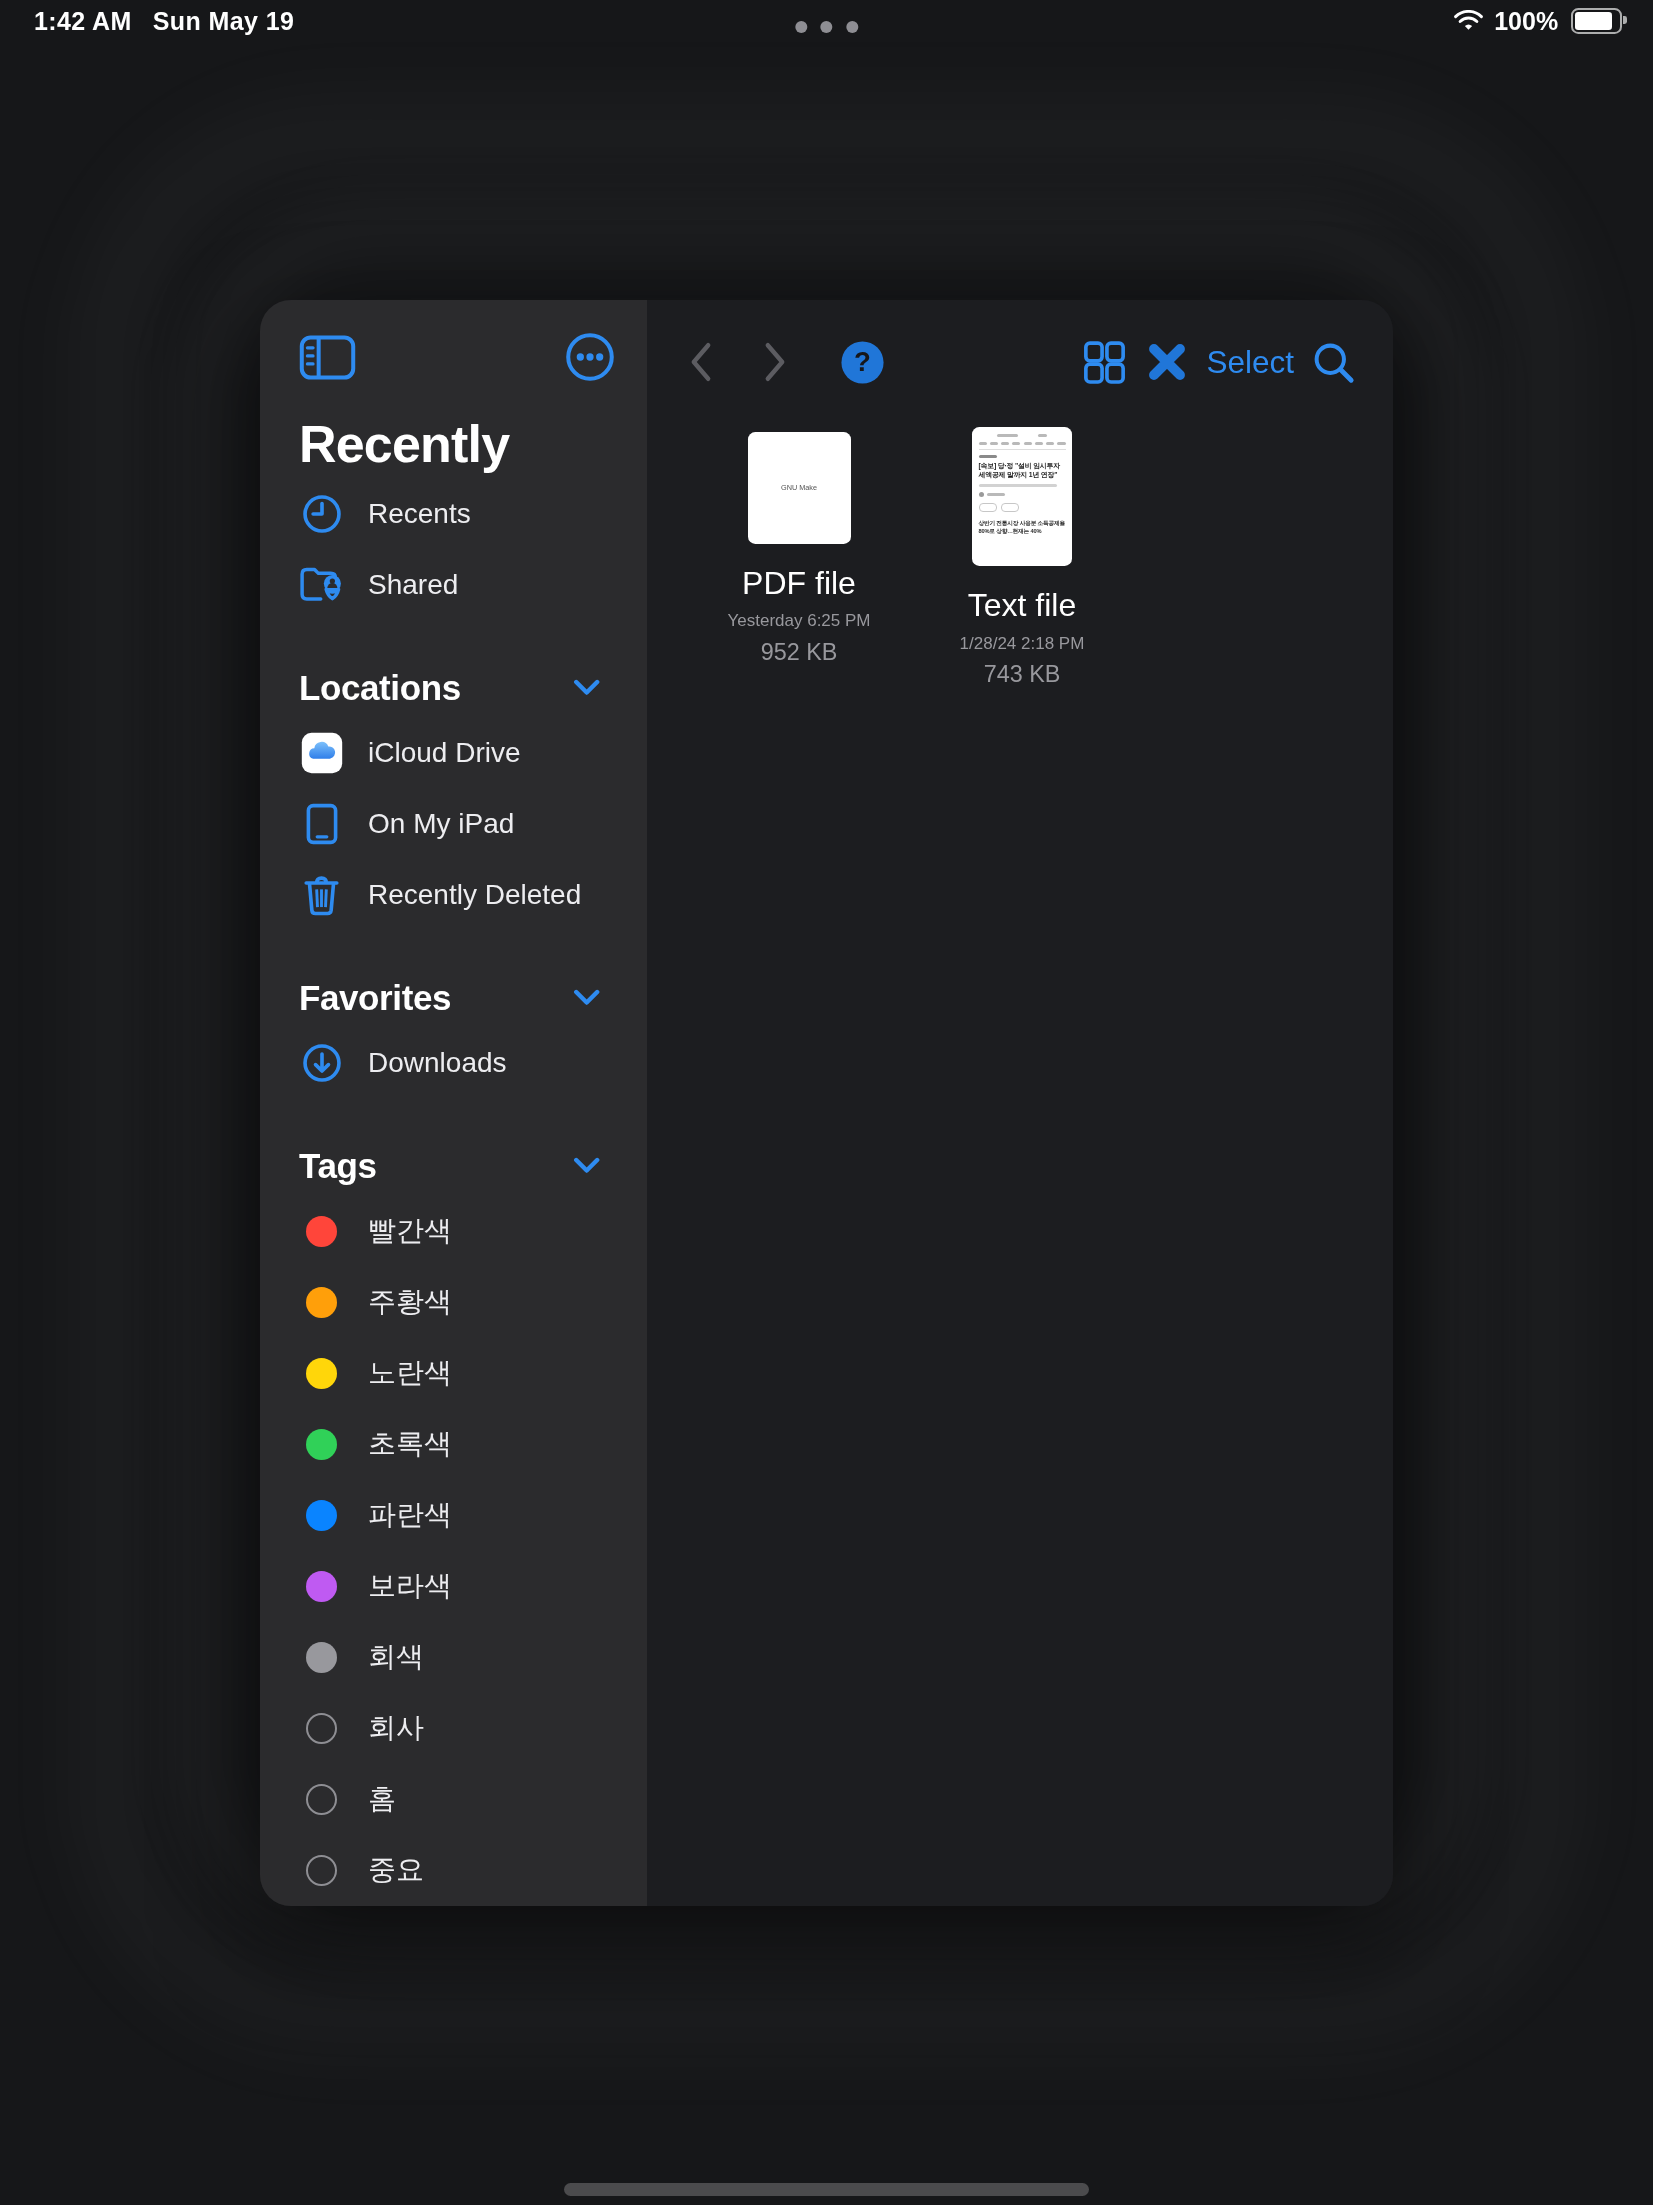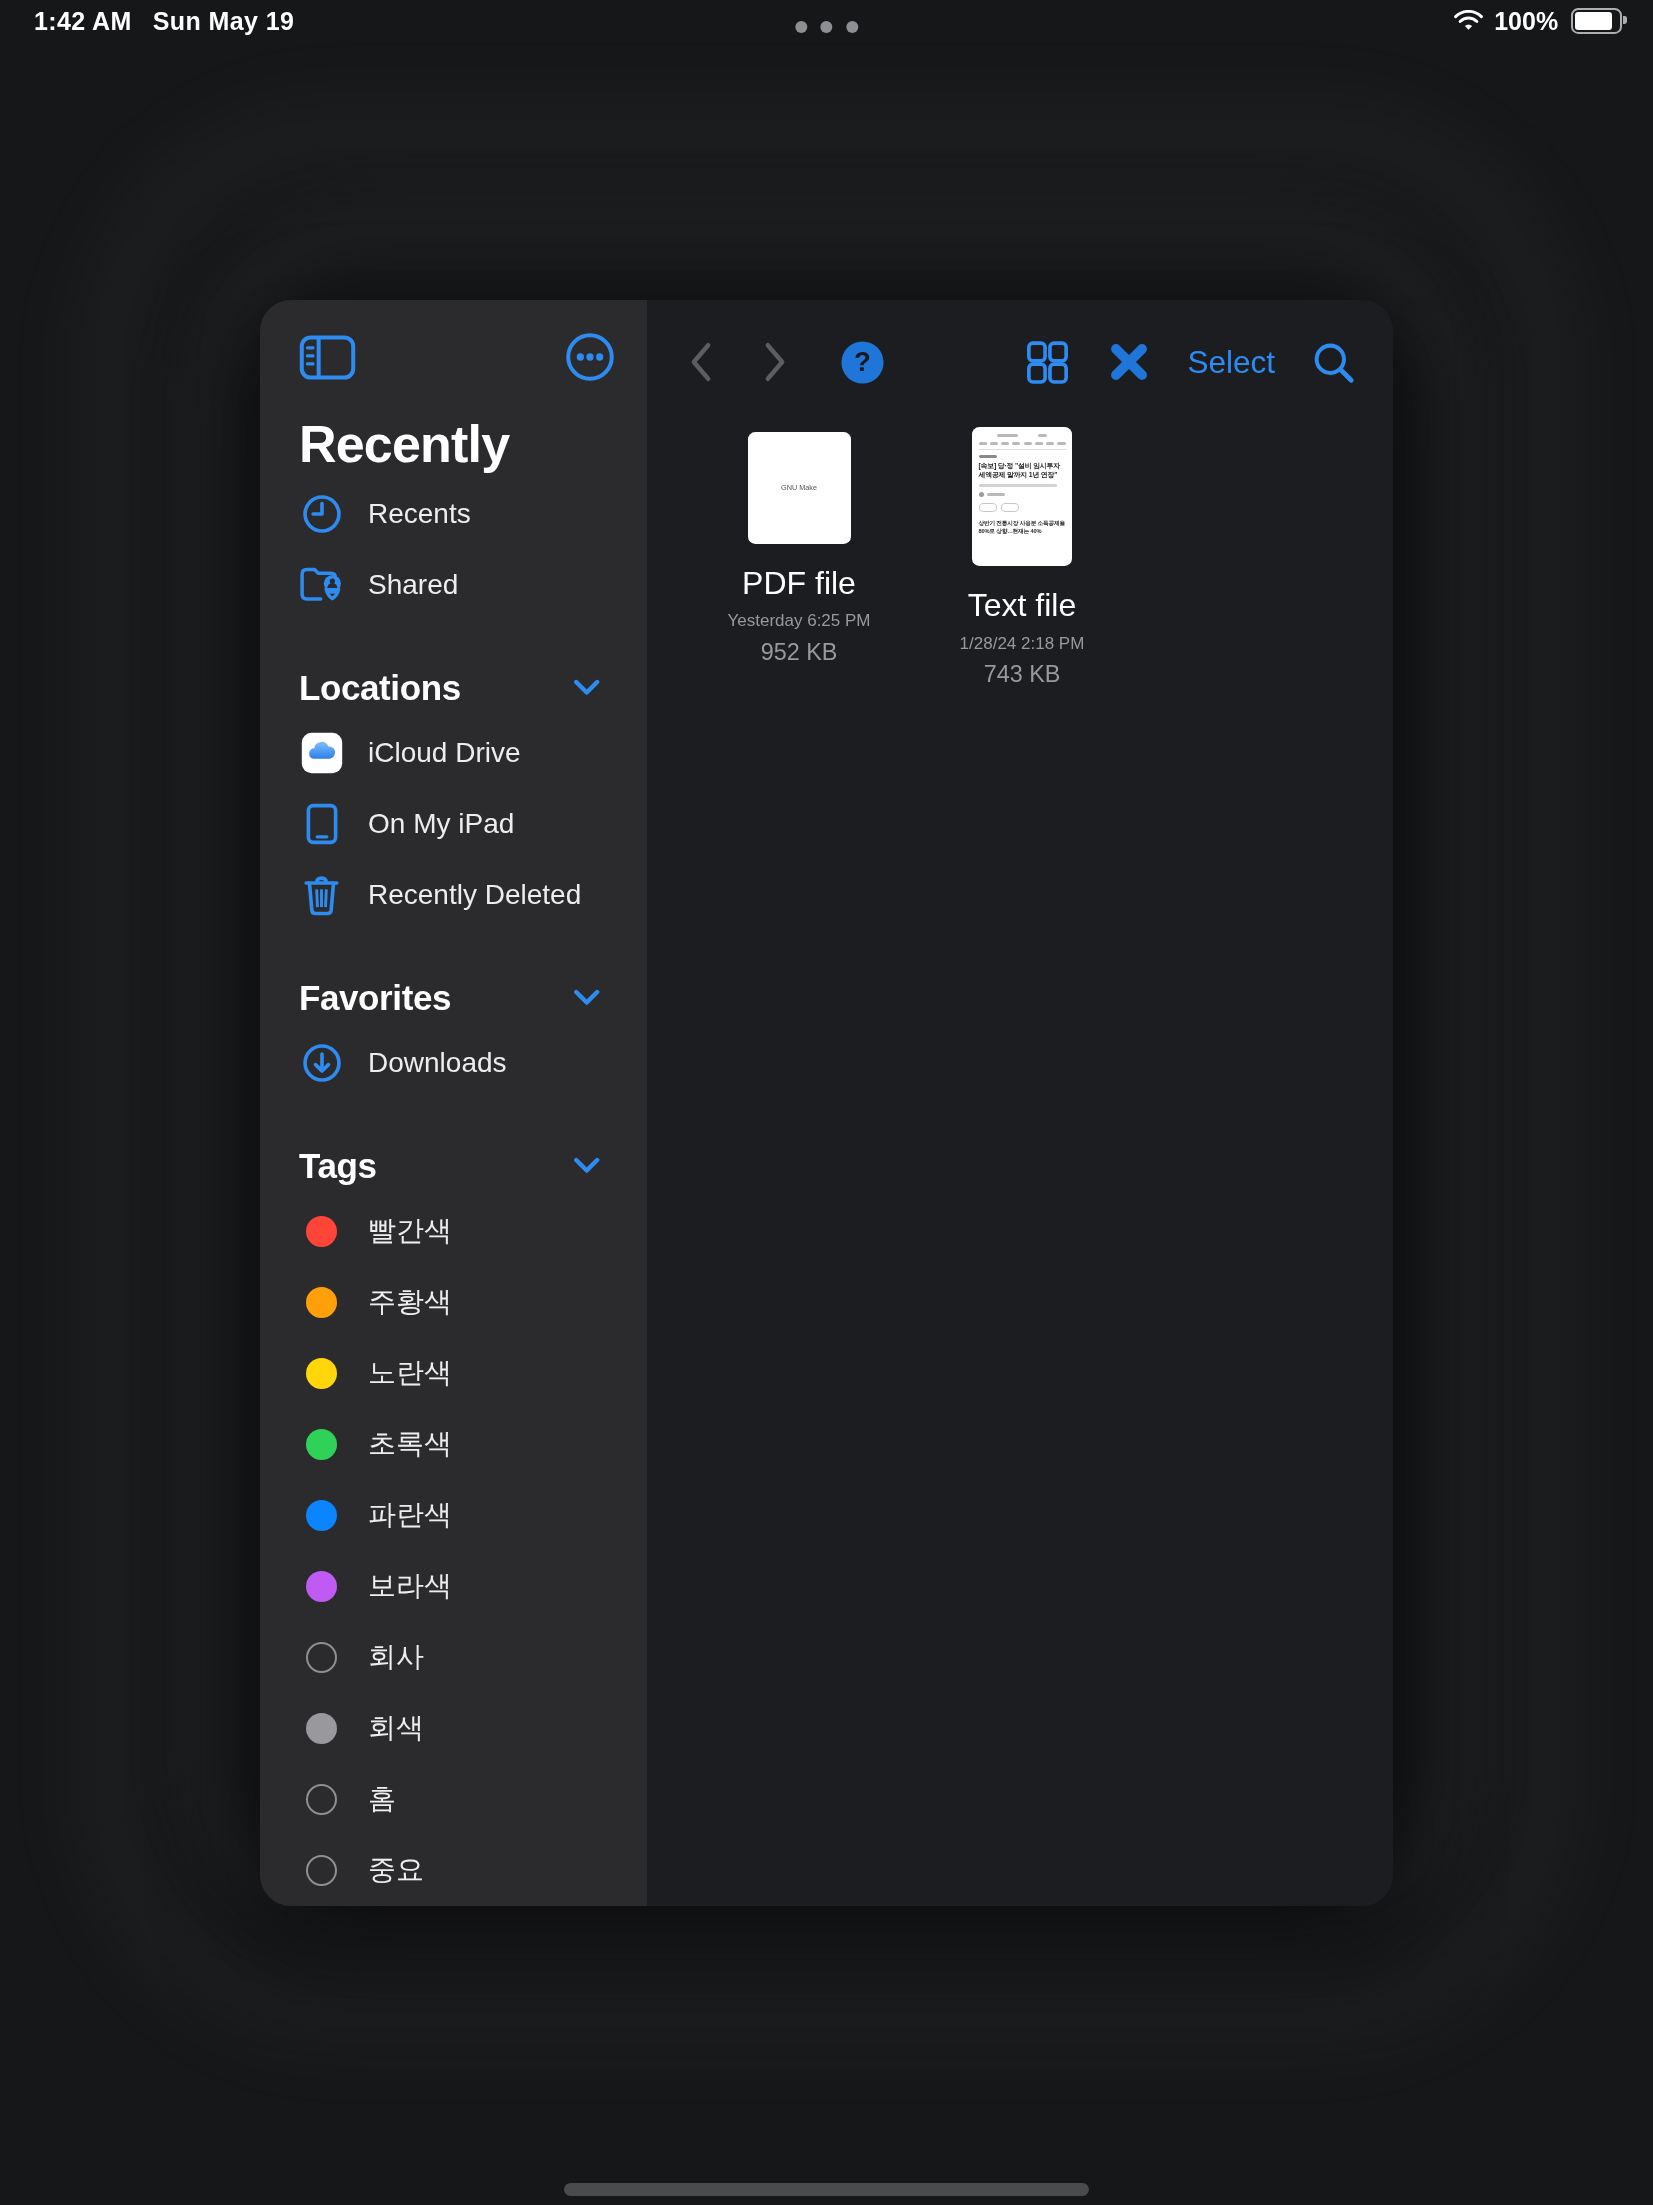--- a/index.html
+++ b/index.html
@@ -39,21 +39,21 @@
   .row .lbl{font-size:28px;color:#ededf0;}
   .section{display:flex;align-items:center;justify-content:space-between;margin-top:37px;height:60px;padding:0 47px 0 39px;}
   .section .s-lbl{font-size:35px;font-weight:700;color:#fff;letter-spacing:-0.4px;}
   .dot{width:31px;height:31px;border-radius:50%;box-sizing:border-box;}
   .dot.outline{border:2.4px solid #8e8e93;background:transparent;}
 
   
   .toolbar{display:flex;align-items:center;margin:36px 37px 0 42px;height:52px;}
   .nav-chevrons{display:flex;gap:50px;align-items:center;}
   .help-wrap{margin-left:52px;display:flex;align-items:center;}
-  .tb-right{margin-left:auto;display:flex;align-items:center;gap:36px;}
+  .tb-right{margin-left:auto;display:flex;align-items:center;gap:17px;}
   .select-lbl{font-size:31.5px;color:#2e8bf0;}
 
   .main-title{font-size:51px;font-weight:700;color:#fff;margin:44px 0 0 47px;letter-spacing:-0.8px;}
 
   
   .files{display:flex;margin:39px 0 0 47px;gap:13px;}
   .file-card{width:210px;display:flex;flex-direction:column;align-items:center;}
   .thumb{background:#fff;border-radius:7.3px;box-sizing:border-box;overflow:hidden;}
   .thumb.pdf{width:103px;height:112px;margin-top:4.8px;display:flex;align-items:center;justify-content:center;}
   .pdf-tiny{font-size:7.3px;color:#555;}
@@ -266,29 +266,29 @@
       <span class="lbl">파란색</span>
     </div>
     <div class="row">
       <span class="ic">
           <span class="dot" style="background: rgb(191, 90, 242);"></span>
         </span>
       <span class="lbl">보라색</span>
     </div>
     <div class="row">
       <span class="ic">
+          <span class="dot" style="background: rgb(152, 152, 157);"></span>
+        </span>
+      <span class="lbl">회색</span>
+    </div>
+    <div class="row">
+      <span class="ic">
           <span class="dot outline"></span>
         </span>
       <span class="lbl">회사</span>
-    </div>
-    <div class="row">
-      <span class="ic">
-          <span class="dot" style="background: rgb(152, 152, 157);"></span>
-        </span>
-      <span class="lbl">회색</span>
     </div>
     <div class="row">
       <span class="ic">
           <span class="dot outline"></span>
         </span>
       <span class="lbl">홈</span>
     </div>
     <div class="row">
       <span class="ic">
           <span class="dot outline"></span>

